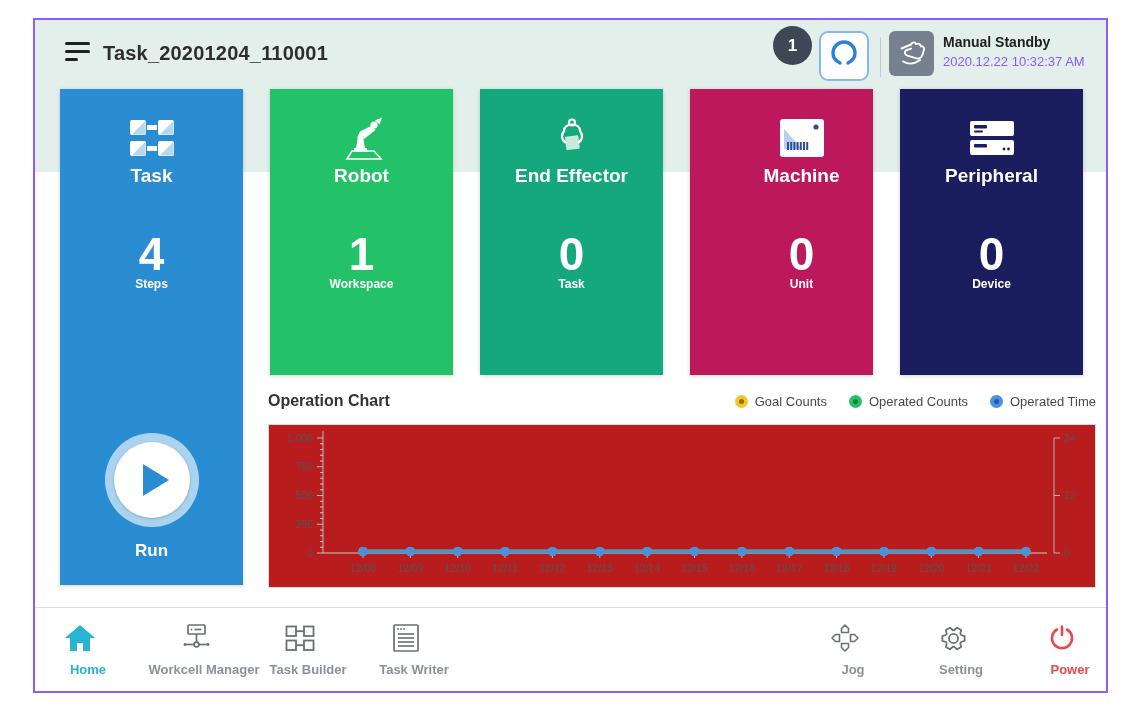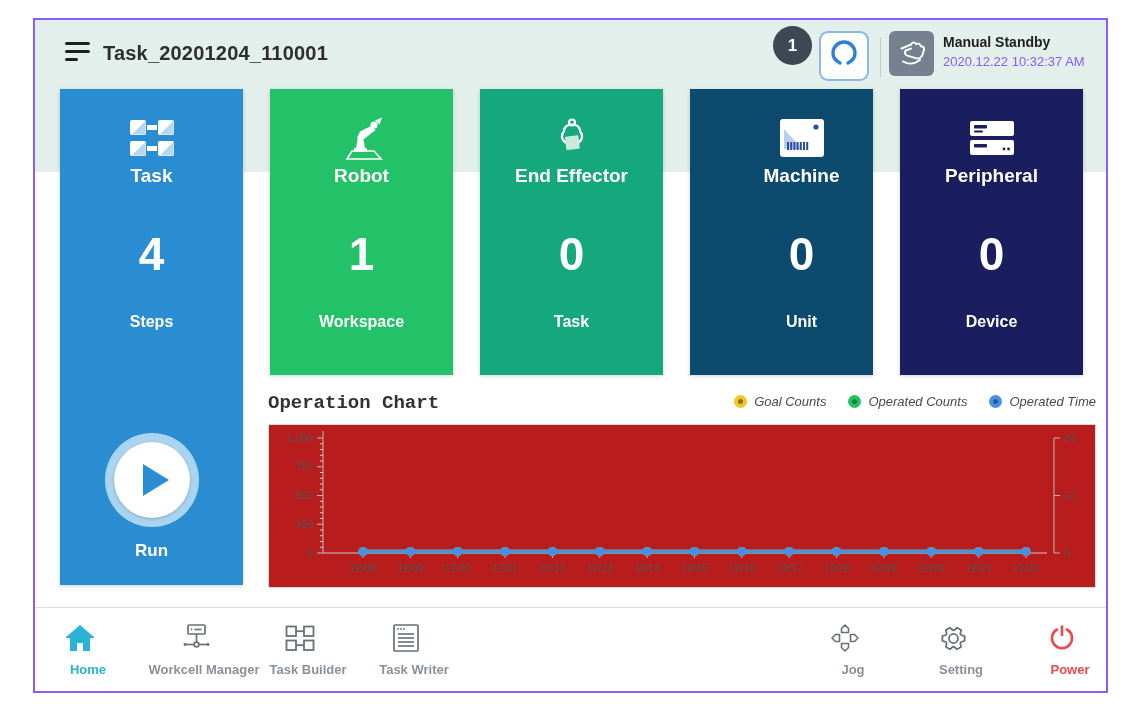--- a/index.html
+++ b/index.html
@@ -27,32 +27,32 @@
   .mode-label{font-size:14px;font-weight:bold;color:#1e1e1e;}
   .mode-time{font-size:13px;color:#8b5cf6;margin-top:2px;}
   
   .card{position:absolute;top:69px;width:183px;height:286px;color:#fff;text-align:center;
         box-shadow:0 1px 4px rgba(0,0,0,.18);display:flex;flex-direction:column;align-items:center;
         padding-top:22px;box-sizing:border-box;cursor:pointer;}
   .card.tall{height:496px;}
   .card-icon{height:54px;display:flex;align-items:center;justify-content:center;}
   .card-label{font-size:19px;font-weight:bold;margin-top:0;}
   .card-value{font-size:46px;font-weight:bold;margin-top:44px;line-height:1;}
-  .card-unit{font-size:16px;font-weight:bold;margin-top:36px;}
+  .card-unit{font-size:12px;font-weight:bold;}
   .run-btn{position:absolute;left:50%;top:344px;margin-left:-47px;width:94px;height:94px;border-radius:50%;
            background:#a9d3ee;display:flex;align-items:center;justify-content:center;cursor:pointer;}
   .run-inner{width:76px;height:76px;border-radius:50%;background:#fff;display:flex;align-items:center;justify-content:center;
              box-shadow:0 1px 3px rgba(0,0,0,.2);}
   .run-tri{width:0;height:0;border-left:26px solid #2b8dd1;border-top:16px solid transparent;
            border-bottom:16px solid transparent;margin-left:8px;}
   .run-label{position:absolute;left:0;right:0;top:452px;text-align:center;font-size:17px;font-weight:bold;color:#ffffff;}
   
-  .chart-title{position:absolute;left:233px;top:372px;font-size:19px;font-weight:bold;color:#333;font-family:Liberation Mono, monospace;}
+  .chart-title{position:absolute;left:233px;top:372px;font-size:16px;font-weight:bold;color:#333;}
   .legend{position:absolute;right:10px;top:374px;display:flex;gap:22px;align-items:center;}
-  .legend-item{display:flex;align-items:center;gap:7px;font-size:13px;color:#4a4a4a;font-style:italic;}
+  .legend-item{display:flex;align-items:center;gap:7px;font-size:13px;color:#4a4a4a;}
   .legend-dot{width:13px;height:13px;border-radius:50%;display:flex;align-items:center;justify-content:center;}
   .legend-dot span{width:5px;height:5px;border-radius:50%;display:block;}
   .chart-box{position:absolute;left:233px;top:404px;width:828px;height:164px;border:1px solid #dadada;
              background:#b91c1c;box-sizing:border-box;}
   .chart-box svg{display:block;}
   
   .nav-divider{position:absolute;left:0;right:0;top:587px;height:1px;background:#dcdcdc;}
   .nav-item{position:absolute;top:598px;width:150px;display:flex;flex-direction:column;align-items:center;cursor:pointer;}
   .nav-icon{height:40px;display:flex;align-items:center;justify-content:center;}
   .nav-label{font-size:13px;font-weight:bold;color:#8b919b;margin-top:4px;white-space:nowrap;padding-left:16px;}
@@ -156,21 +156,21 @@
           <path d="M14 14 c-3.2 4 -2.6 8.4 1.2 11.4"></path>
           <path d="M30 14 c3.2 4 2.6 8.4 -1.2 11.4"></path>
         </g>
       </svg>
     </div>
     <div class="card-label">End Effector</div>
     <div class="card-value">0</div>
     <div class="card-unit">Task</div>
   </div>
 
-  <div class="card" style="left: 655px; background: #0c4a6e; padding-left: 40px;">
+  <div class="card" style="left: 655px; background: #be185d; padding-left: 40px;">
     <div class="card-icon">
       <svg width="46" height="40" viewBox="0 0 46 40">
         <rect x="1" y="1" width="44" height="38" rx="3" fill="#fff"></rect>
         <polygon points="5,11 5,31 23,31" fill="#b9cfec"></polygon>
         <g fill="#2a4f9e">
           <rect x="8" y="24" width="2" height="8"></rect>
             <rect x="11.2" y="24" width="2" height="8"></rect>
           <rect x="14.4" y="24" width="2" height="8"></rect>
             <rect x="17.6" y="24" width="2" height="8"></rect>
           <rect x="20.8" y="24" width="2" height="8"></rect>

